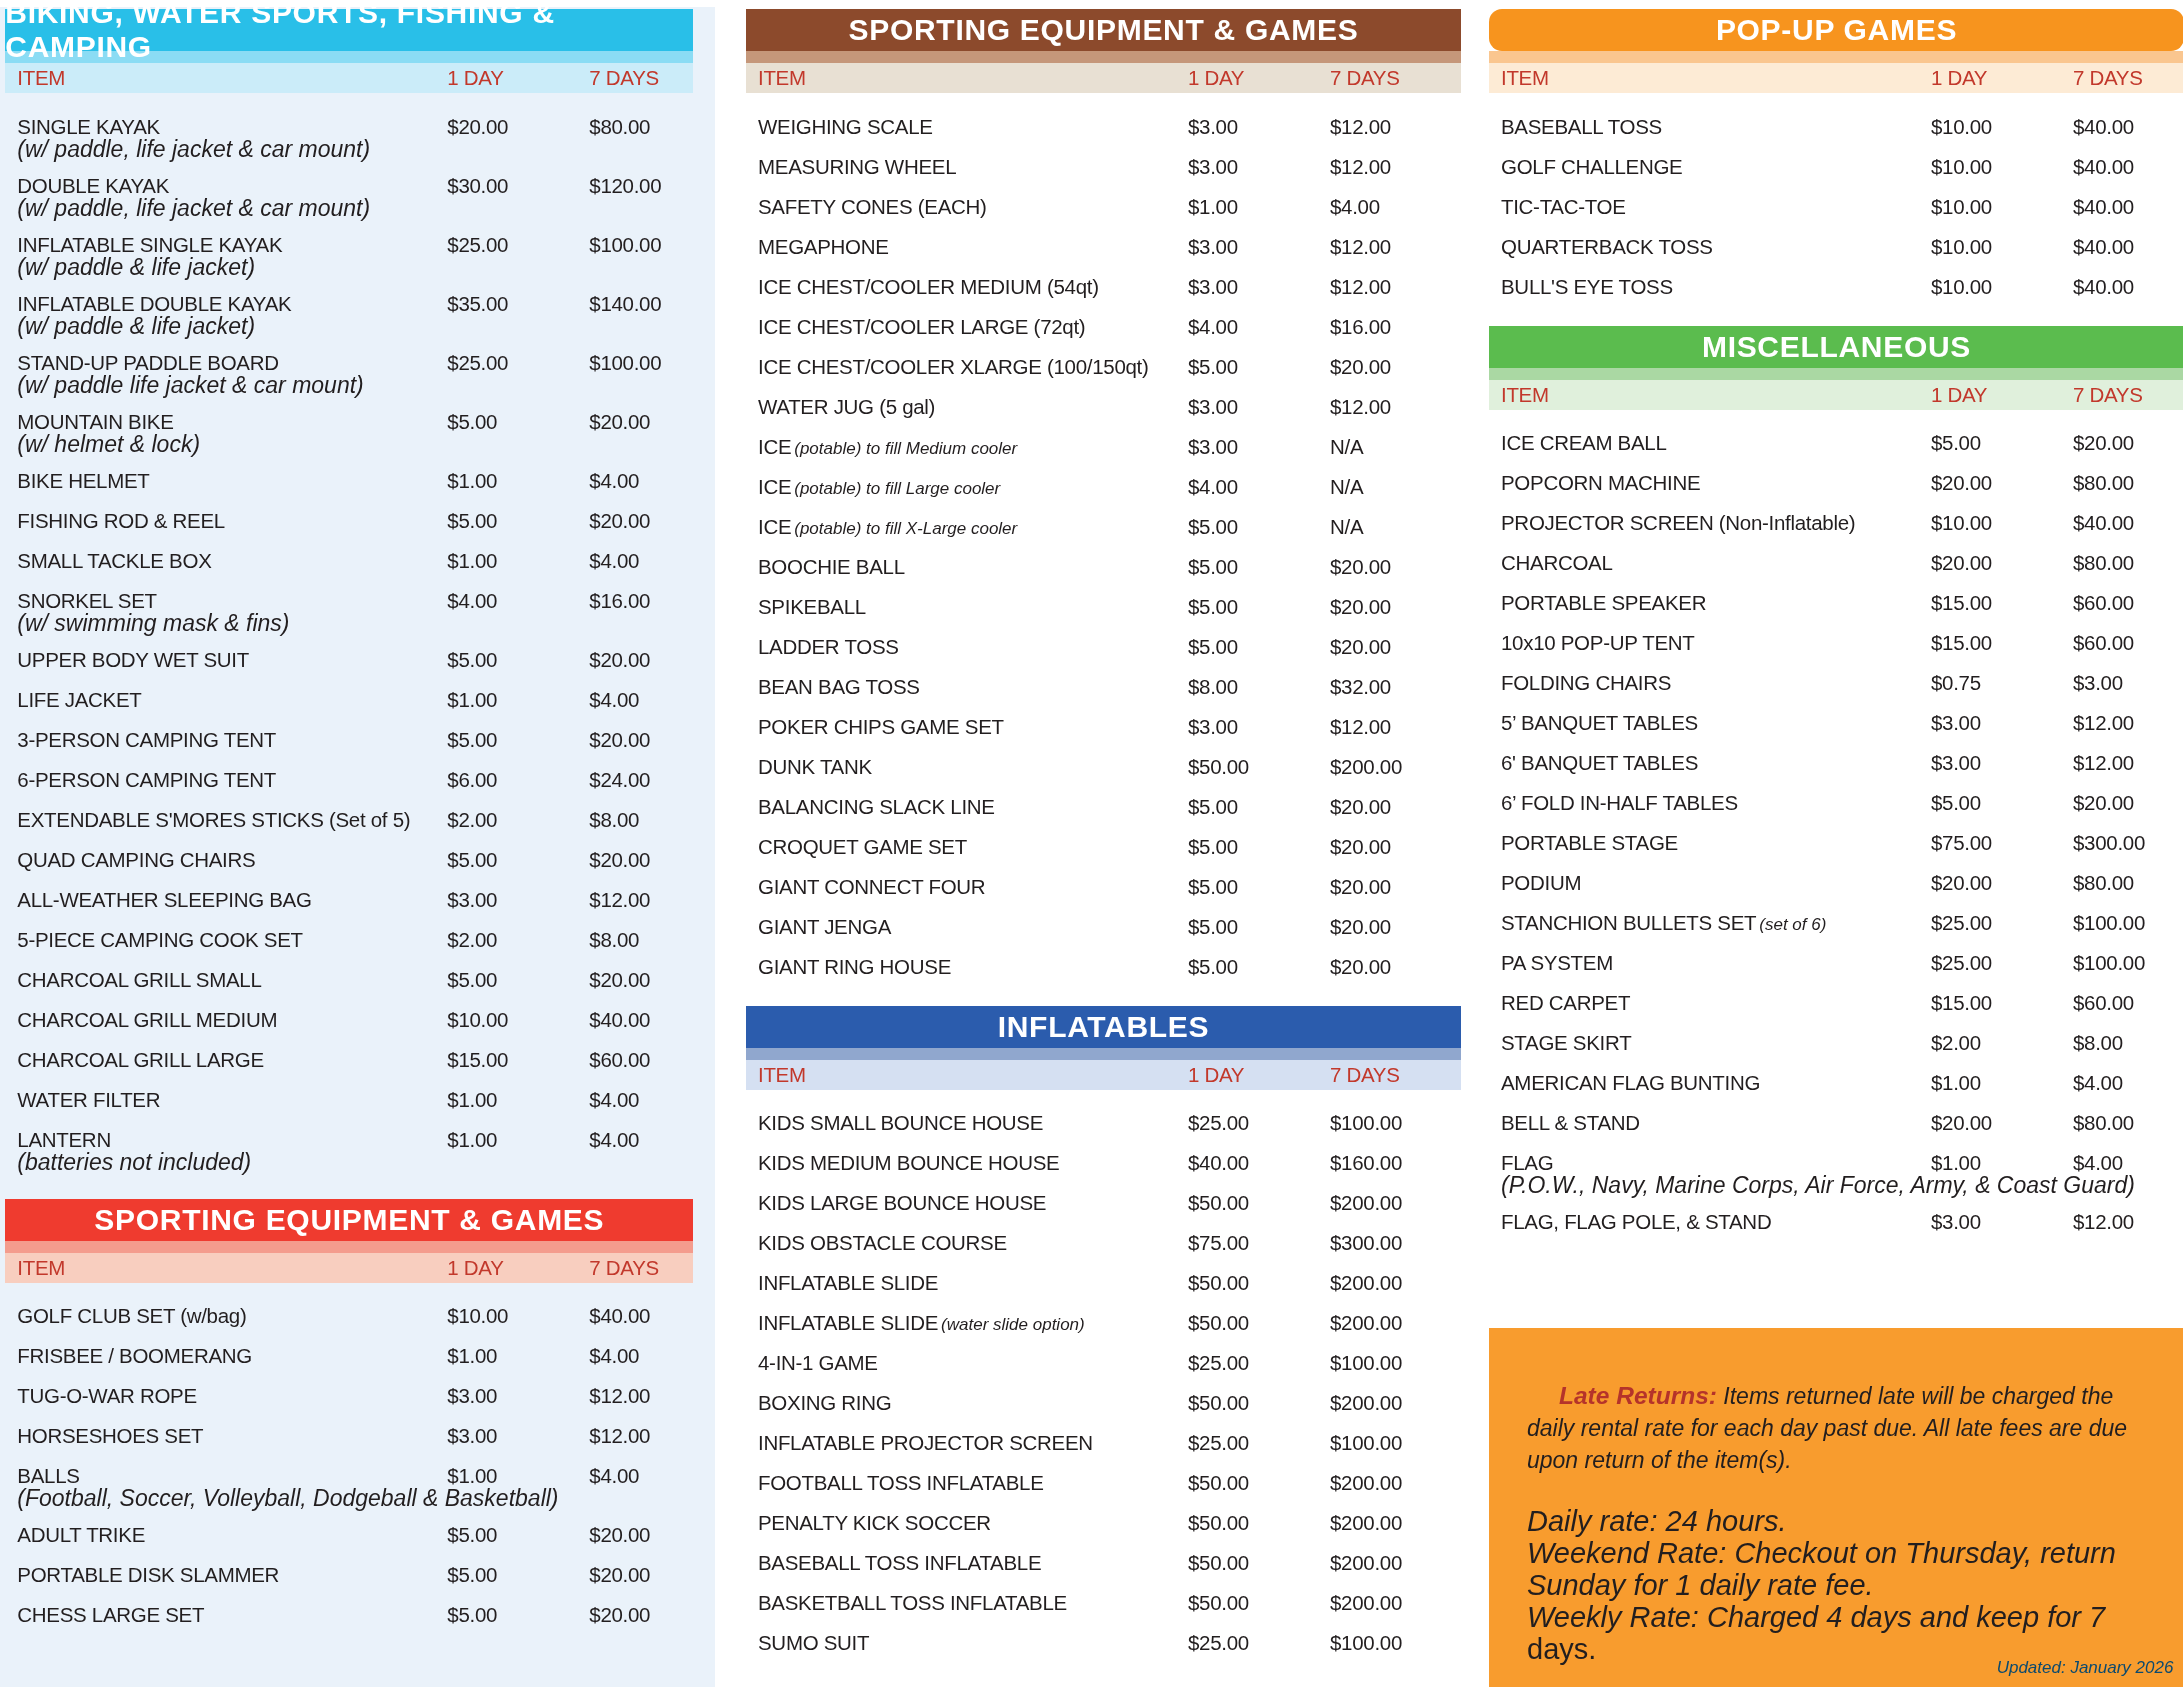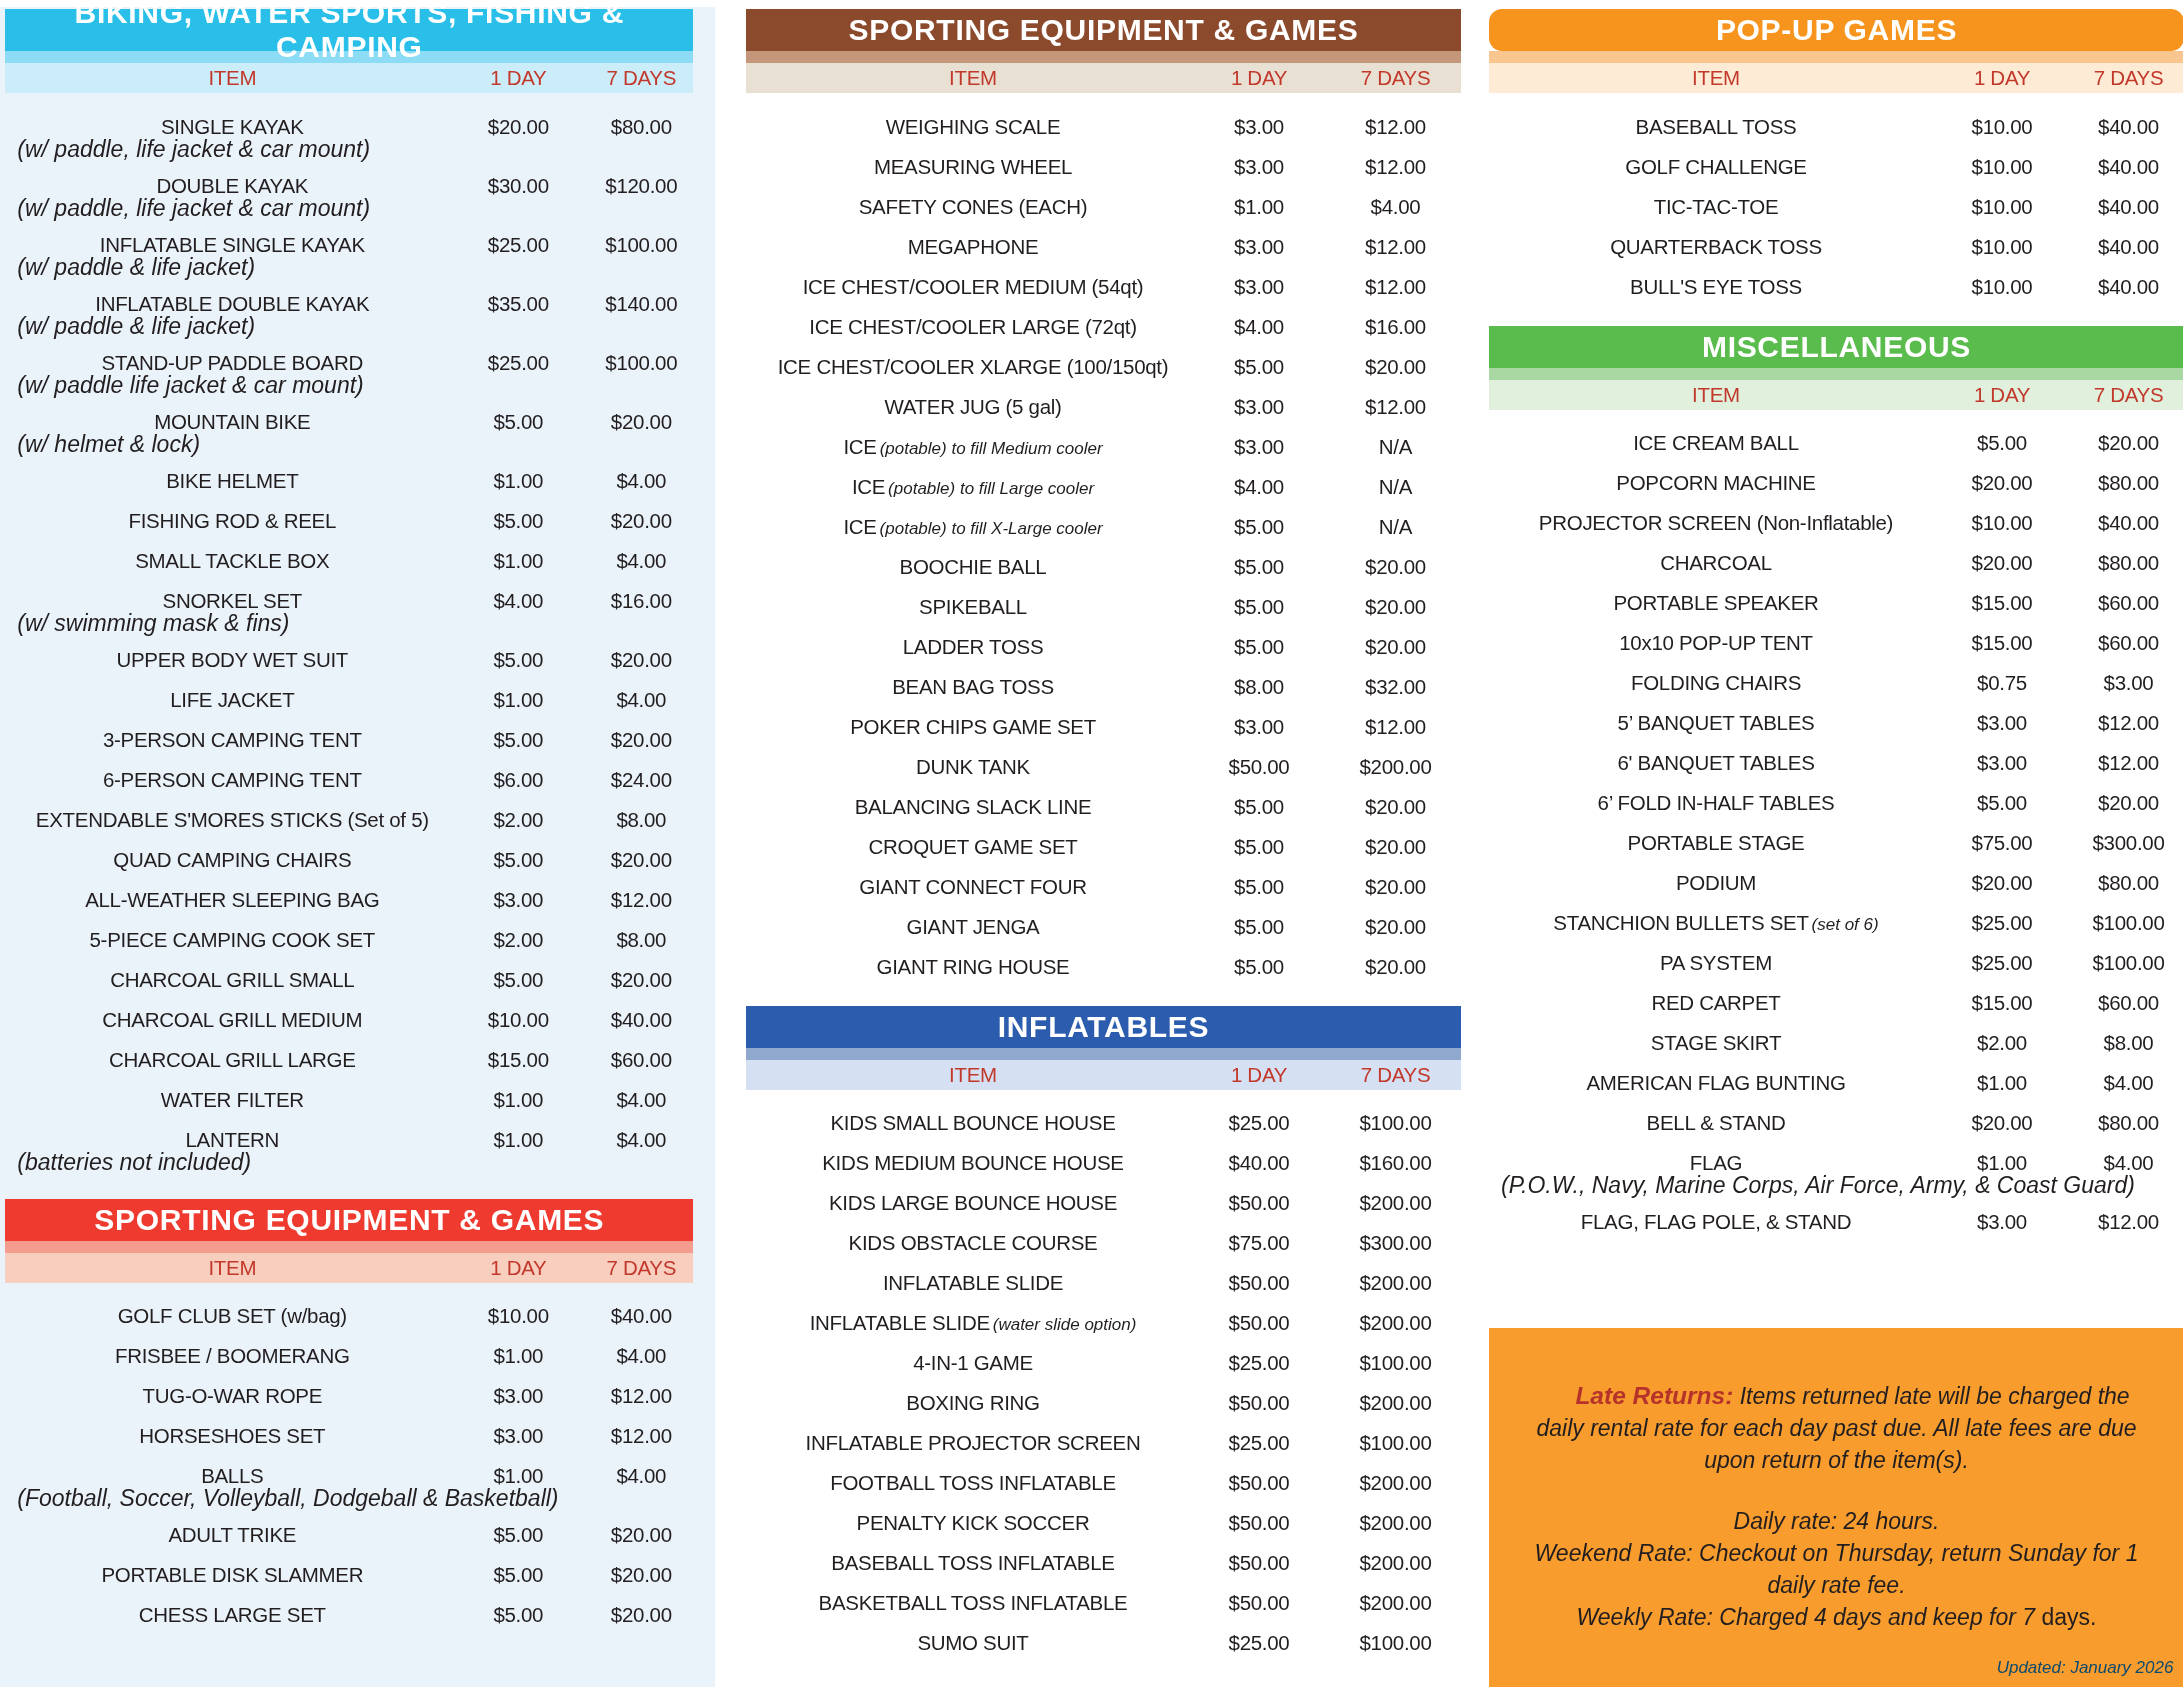--- a/index.html
+++ b/index.html
@@ -1,17 +1,17 @@
 <!DOCTYPE html>
 <html style="font-size:10.6px"><head>
 <meta charset="utf-8">
 <style>
   html,body{margin:0;padding:0;background:#ffffff;}
   body{font-family:"Liberation Sans", sans-serif; color:#221E1F;}
-  .page{position:relative;width:2183px;height:1687px;background:#ffffff;overflow:hidden;text-align:center;}
+  .page{position:relative;width:2183px;height:1687px;background:#ffffff;overflow:hidden;}
 
   .panel-bg{position:absolute;left:0;top:6.6px;width:715px;height:1680px;}
 
   .column{position:absolute;top:9.3px;height:1678px;}
   .col-left{left:5.3px;width:688px;}
   .col-mid{left:746px;width:715px;}
   .col-right{left:1489px;width:695px;}
 
   .section{margin-bottom:18.5px;}
   .bar{height:42px;display:flex;align-items:center;justify-content:center;}
@@ -22,21 +22,21 @@
   .rows{padding-top:14px;}
   .row{min-height:40px;padding-top:7.3px;padding-bottom:7.3px;align-items:baseline;}
   .iname{font-size:20.5px;line-height:24px;letter-spacing:-0.3px;}
   .price{font-size:20.5px;line-height:24px;letter-spacing:-0.3px;}
   .inote{font-size:23px;line-height:20.5px;font-style:italic;white-space:nowrap;width:max-content;}
   .inote-inline{font-size:17px;font-style:italic;}
 
   .late-box{position:absolute;left:0;right:0;top:1319px;bottom:0;padding:52px 38px 0 38px;box-sizing:border-box;}
   .late-para{margin:0;font-style:italic;font-size:23px;line-height:32px;}
   .late-label{font-weight:bold;font-size:24.5px;}
-  .late-lines{margin:29px 0 0 0;font-style:italic;font-size:23px;line-height:32px;}
+  .late-lines{margin:29px 0 0 0;font-style:italic;font-size:29px;line-height:32px;}
   .late-suffix{font-style:normal;}
   .updated{position:absolute;right:10.6px;bottom:9.3px;color:#0c4a6e;font-style:italic;font-size:17px;}
 </style>
 </head>
 <body style="color: rgb(34, 30, 31);">
 
 <div class="page">
   <div class="panel-bg" style="background: rgb(234, 242, 250);"></div>
   <div class="column col-left">
       <section class="section">

